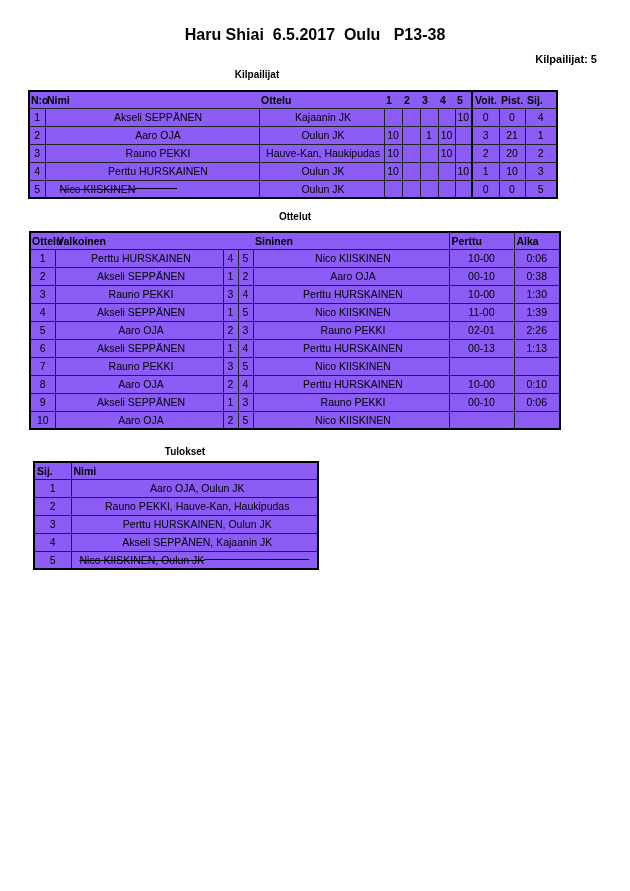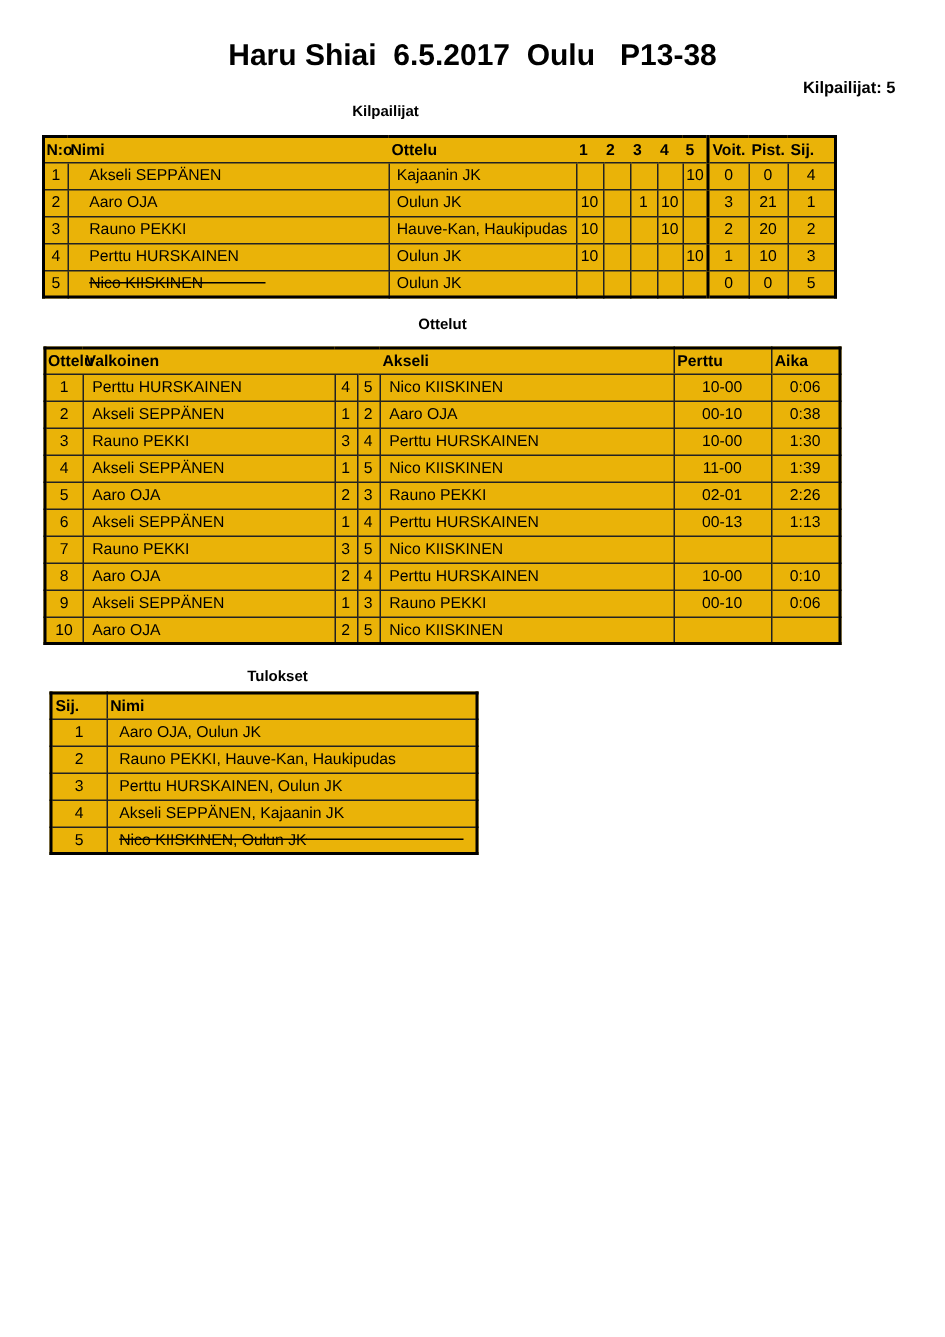--- a/index.html
+++ b/index.html
@@ -3,50 +3,50 @@
 <meta charset="utf-8">
 <style>
   * { margin:0; padding:0; box-sizing:border-box; }
   html,body { background:#ffffff; }
   body {
     width:630px; height:891px; position:relative;
     font-family:"Liberation Sans", sans-serif; color:#000;
   }
   .main-title {
     position:absolute; top:26px; left:0; width:630px;
-    text-align:center; font-size:20px; font-weight:bold; white-space:pre;
+    text-align:center; font-size:16px; font-weight:bold; white-space:pre;
   }
   .count-label {
     position:absolute; top:53px; right:33px;
     font-size:11px; font-weight:bold;
   }
   .sec-title {
     position:absolute; transform:translateX(-50%);
     font-size:10px; font-weight:bold; white-space:nowrap;
   }
   #title-competitors { left:257px; top:69px; }
   #title-matches     { left:295px; top:211px;text-align:center; }
   #title-results     { left:185px; top:446px; }
 
-  table { border-collapse:collapse; table-layout:fixed; background:#eab308; }
+  table { border-collapse:collapse; table-layout:fixed; background:#8b5cf6; }
   .grid { position:absolute; border:2px solid #000; }
   #competitors-table { left:28px; top:90px;  width:528px; }
   #matches-table     { left:29px; top:231px; width:530px; }
   #results-table     { left:33px; top:461px; width:284px; }
 
   th, td {
     font-size:10.5px; overflow:visible; white-space:nowrap;
     padding:0 2px; vertical-align:middle;
   }
   thead tr { height:17px; }
   tbody tr { height:18px; }
   thead th { font-weight:bold; border:none; border-bottom:1px solid #222; text-align:left; }
   tbody td { border:1px solid #222; }
   .c { text-align:center; }
-  .l { text-align:left;margin-top:34px; }
+  .l { text-align:center;margin-top:34px; }
   .hdr-left { text-align:left; padding-left:1px; }
   .pad14 { padding-left:14px; }
   .pad6  { padding-left:6px; }
   .pad5  { padding-left:5px; }
   .pad8  { padding-left:8px; }
   .bl-thick { border-left:2px solid #000 !important; }
   .bl-thin  { border-left:1px solid #222 !important; }
 
   .struck { display:flex; align-items:center; }
   .struck .nm { text-decoration:line-through; }
@@ -176,21 +176,21 @@
     <col style="width:196px">
       <col style="width:65px">
       <col style="width:46px">
   </colgroup>
   <thead>
     <tr>
       <th class="hdr-left">Ottelu</th>
       <th>Valkoinen</th>
       <th></th>
       <th></th>
-      <th>Akseli</th>
+      <th>Sininen</th>
       <th class="bl-thin">Perttu</th>
       <th class="bl-thin">Aika</th>
     </tr>
   </thead>
   <tbody>
     <tr>
       <td class="c">1</td>
       <td class="l pad6">Perttu HURSKAINEN</td>
       <td class="c">4</td>
       <td class="c">5</td>

